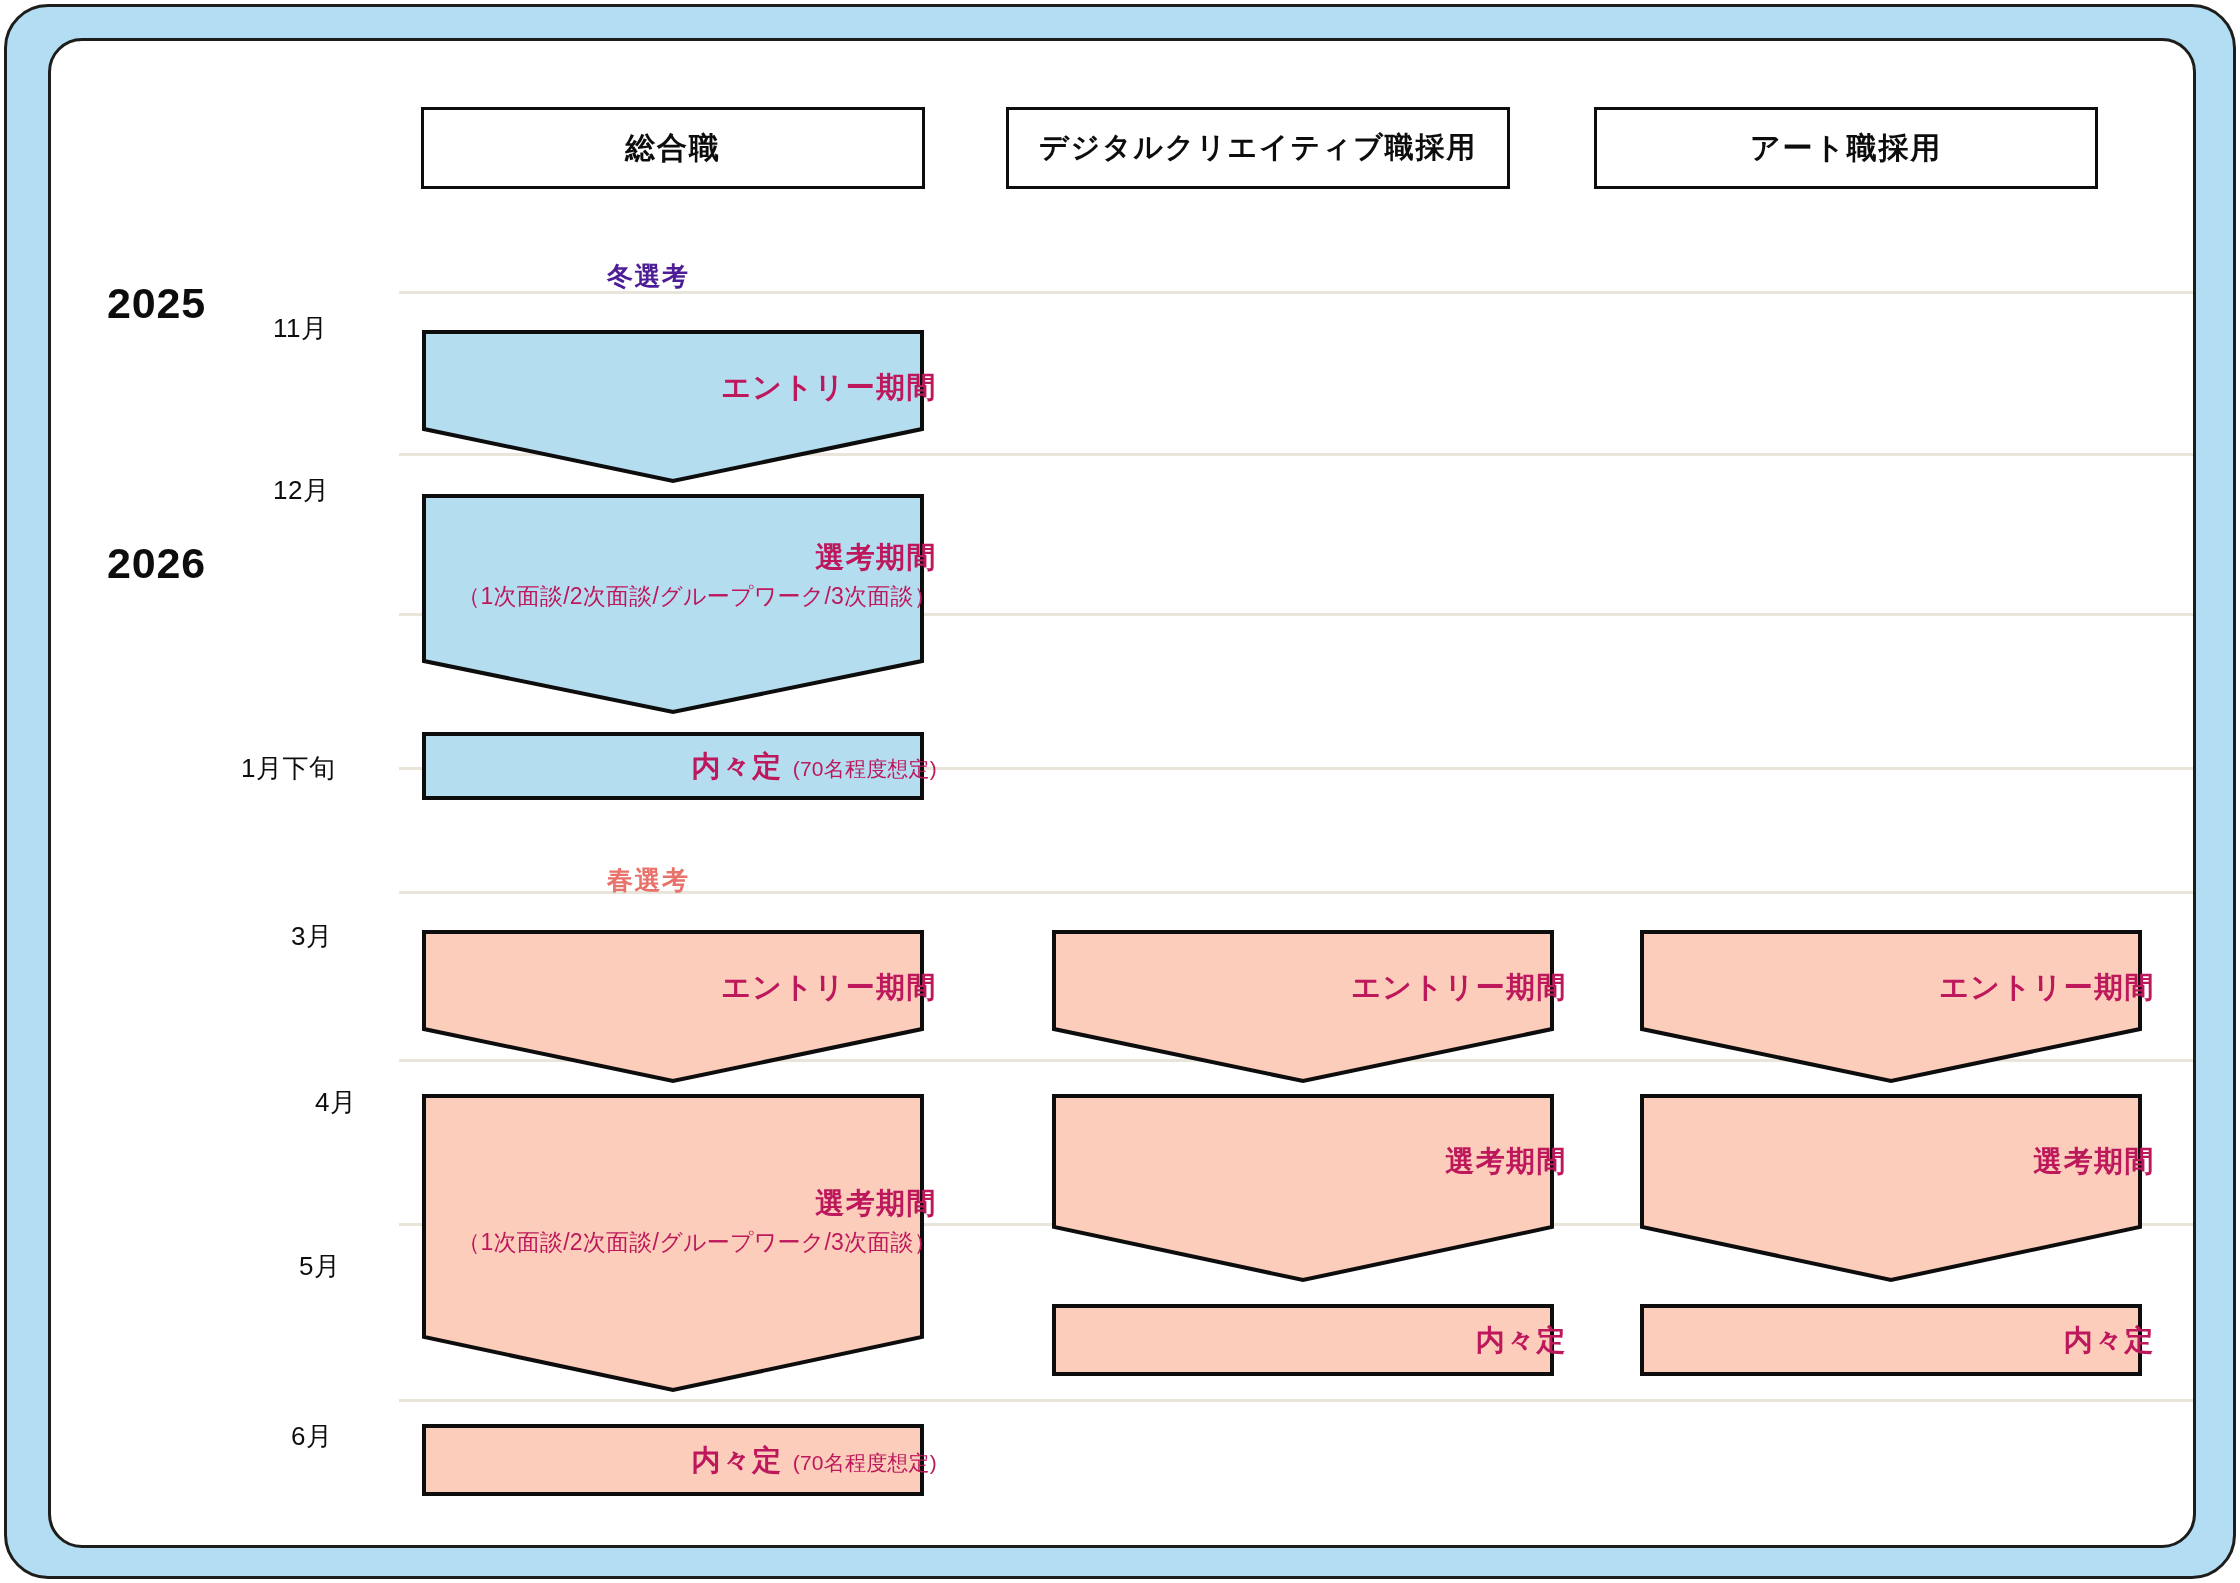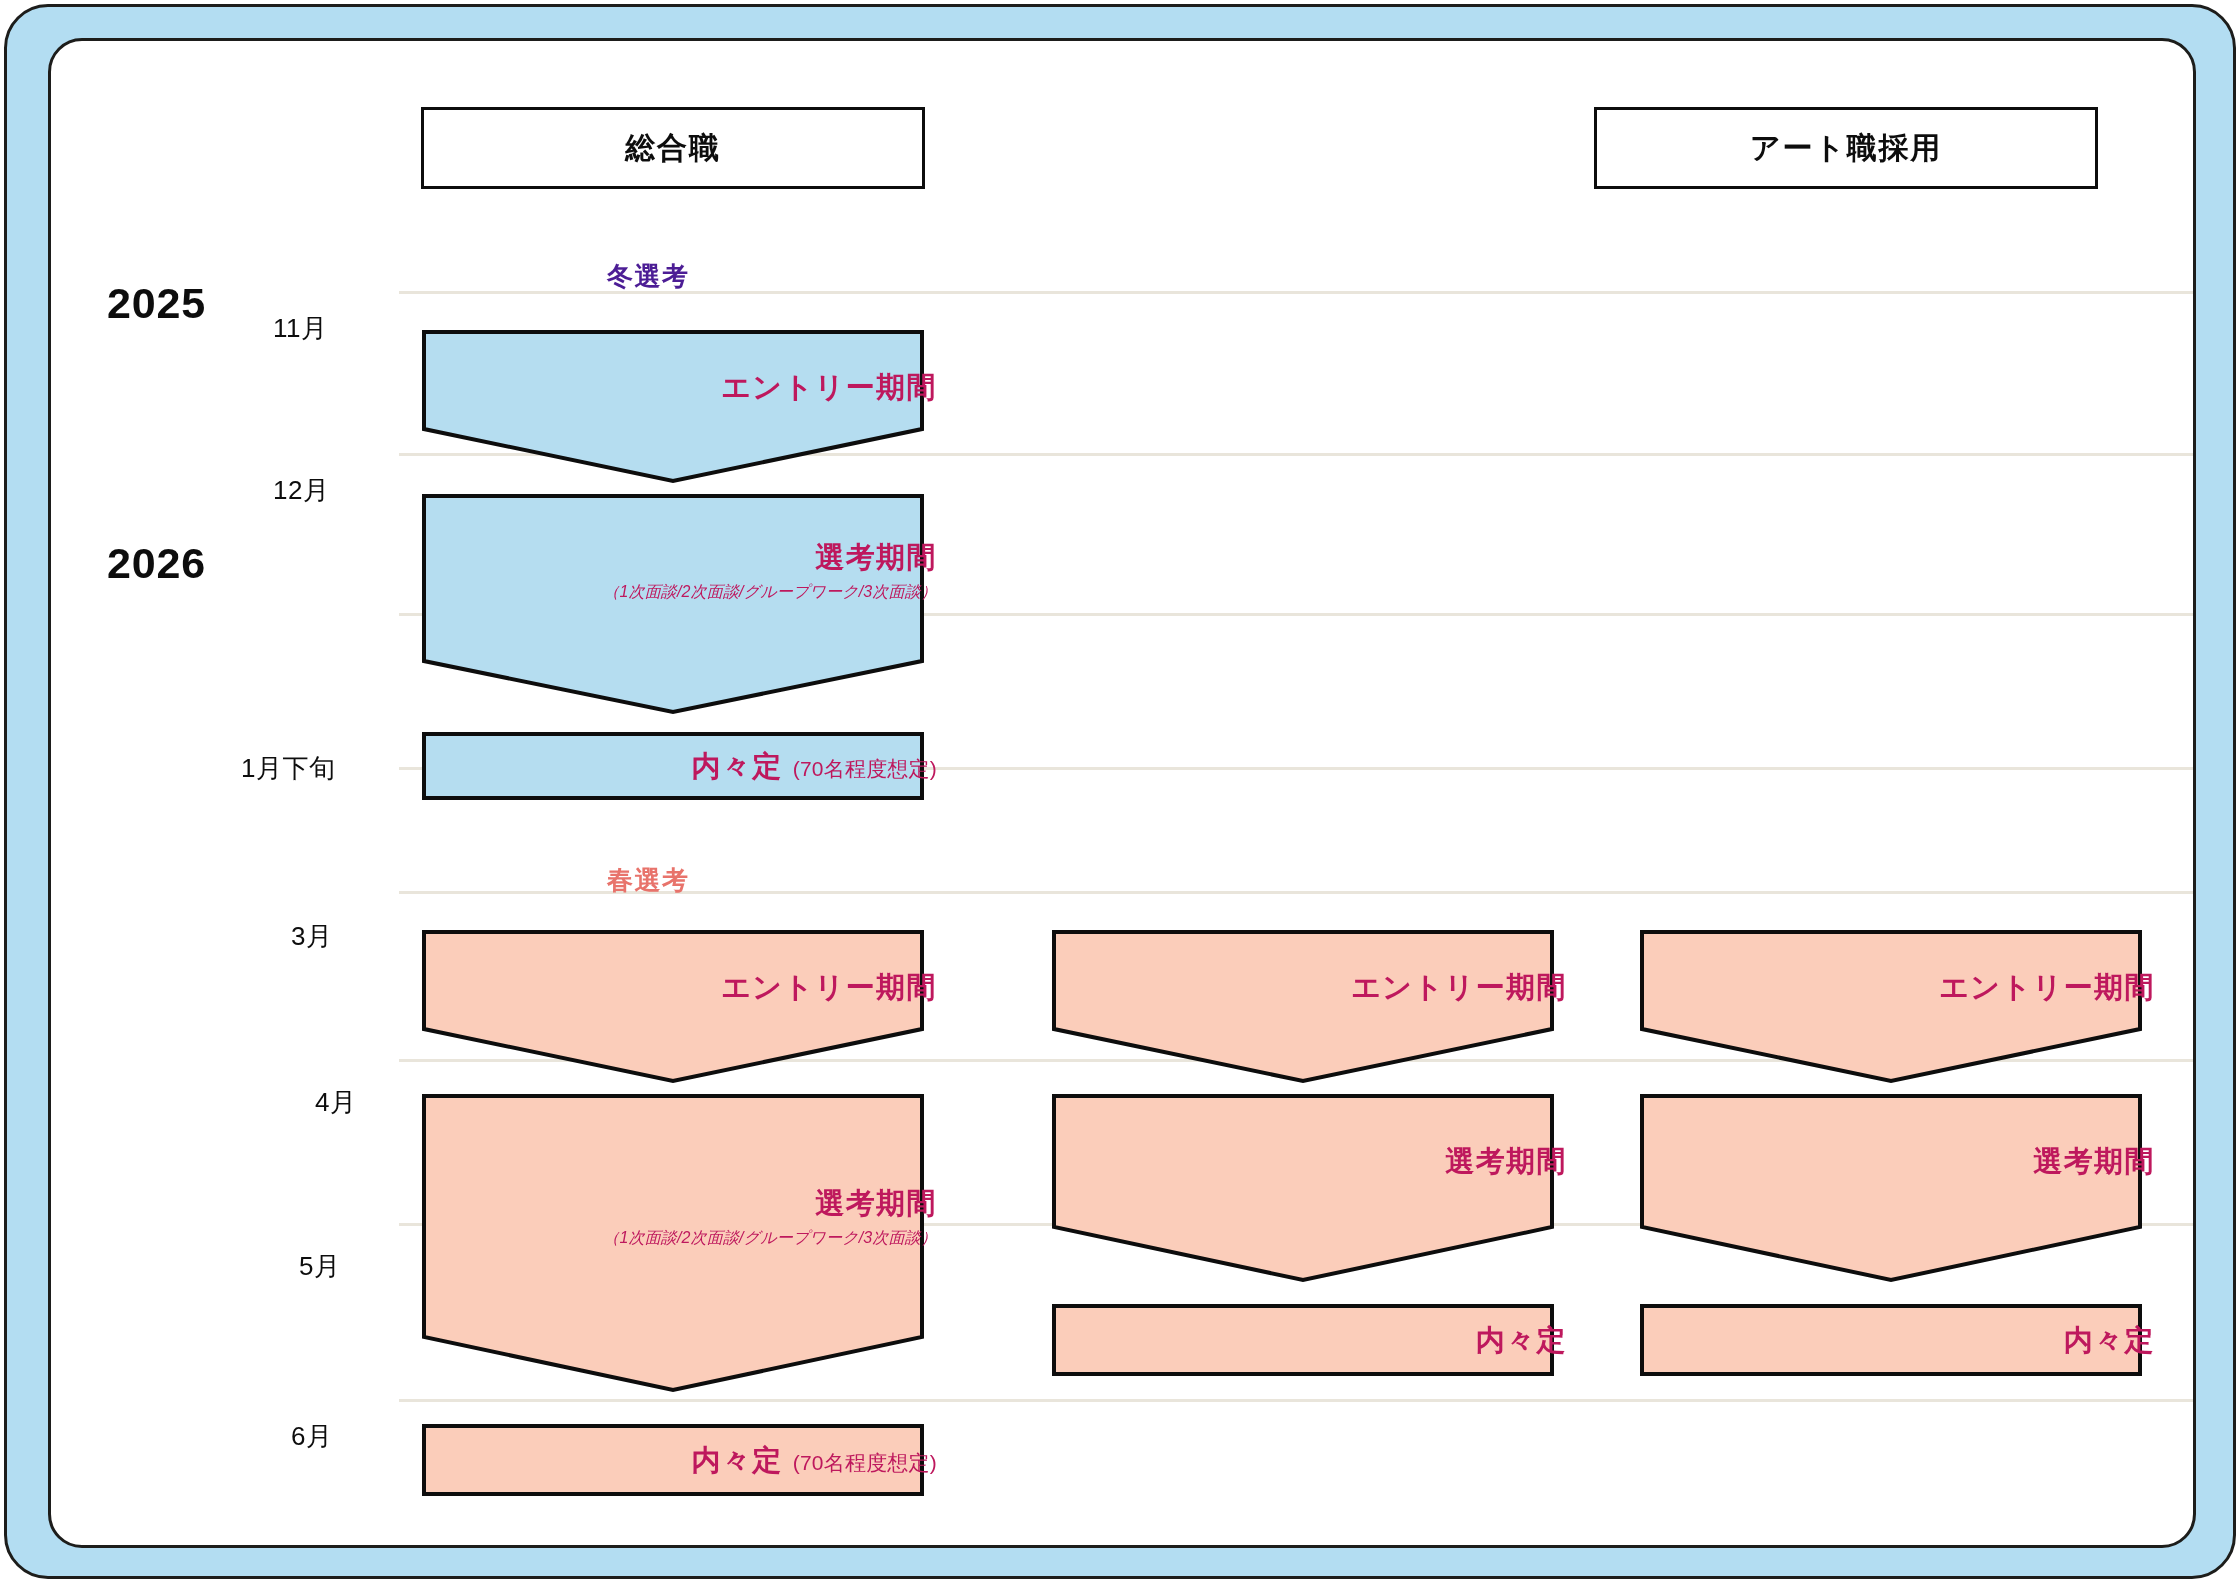--- a/index.html
+++ b/index.html
@@ -97,26 +97,25 @@
     pointer-events:none;
   }
   .caption .main{
     font-weight:bold;
     font-size:29px;
     letter-spacing:0.05em;
     white-space:nowrap;
   }
   .caption .sub{
     display:block;
-    font-size:16px;
+    font-size:23px;
     font-weight:500;
     letter-spacing:0.01em;
     margin-top:7px;
     white-space:nowrap;
-    font-style:italic;
   }
   .caption .inlinesub{
     font-size:21px;
     font-weight:500;
     letter-spacing:0.01em;
   }
 </style>
 </head>
 <body>
 
@@ -131,20 +130,23 @@
     <div class="gridline" style="left:348px;top:572px;width:1800px;"></div>
     <div class="gridline" style="left:348px;top:726px;width:1800px;"></div>
     <div class="gridline" style="left:348px;top:850px;width:1800px;"></div>
     <div class="gridline" style="left:348px;top:1018px;width:1800px;"></div>
     <div class="gridline" style="left:348px;top:1182px;width:1800px;"></div>
     <div class="gridline" style="left:348px;top:1358px;width:1800px;"></div>
 
     <div class="col-head" style="left:370px;top:66px;width:504px;height:82px;font-size:30px;">
       <span>総合職</span>
     </div>
+    <div class="col-head" style="left:955px;top:66px;width:504px;height:82px;font-size:29px;">
+      <span>デジタルクリエイティブ職採用</span>
+    </div>
     <div class="col-head" style="left:1543px;top:66px;width:504px;height:82px;font-size:30px;">
       <span>アート職採用</span>
     </div>
 
     <div class="year-label" style="left:56px;top:238px;">2025</div>
     <div class="year-label" style="left:56px;top:498px;">2026</div>
 
     <div class="month-label" style="left:222px;top:270px;">11月</div>
     <div class="month-label" style="left:222px;top:432px;">12月</div>
     <div class="month-label" style="left:190px;top:710px;">1月下旬</div>

